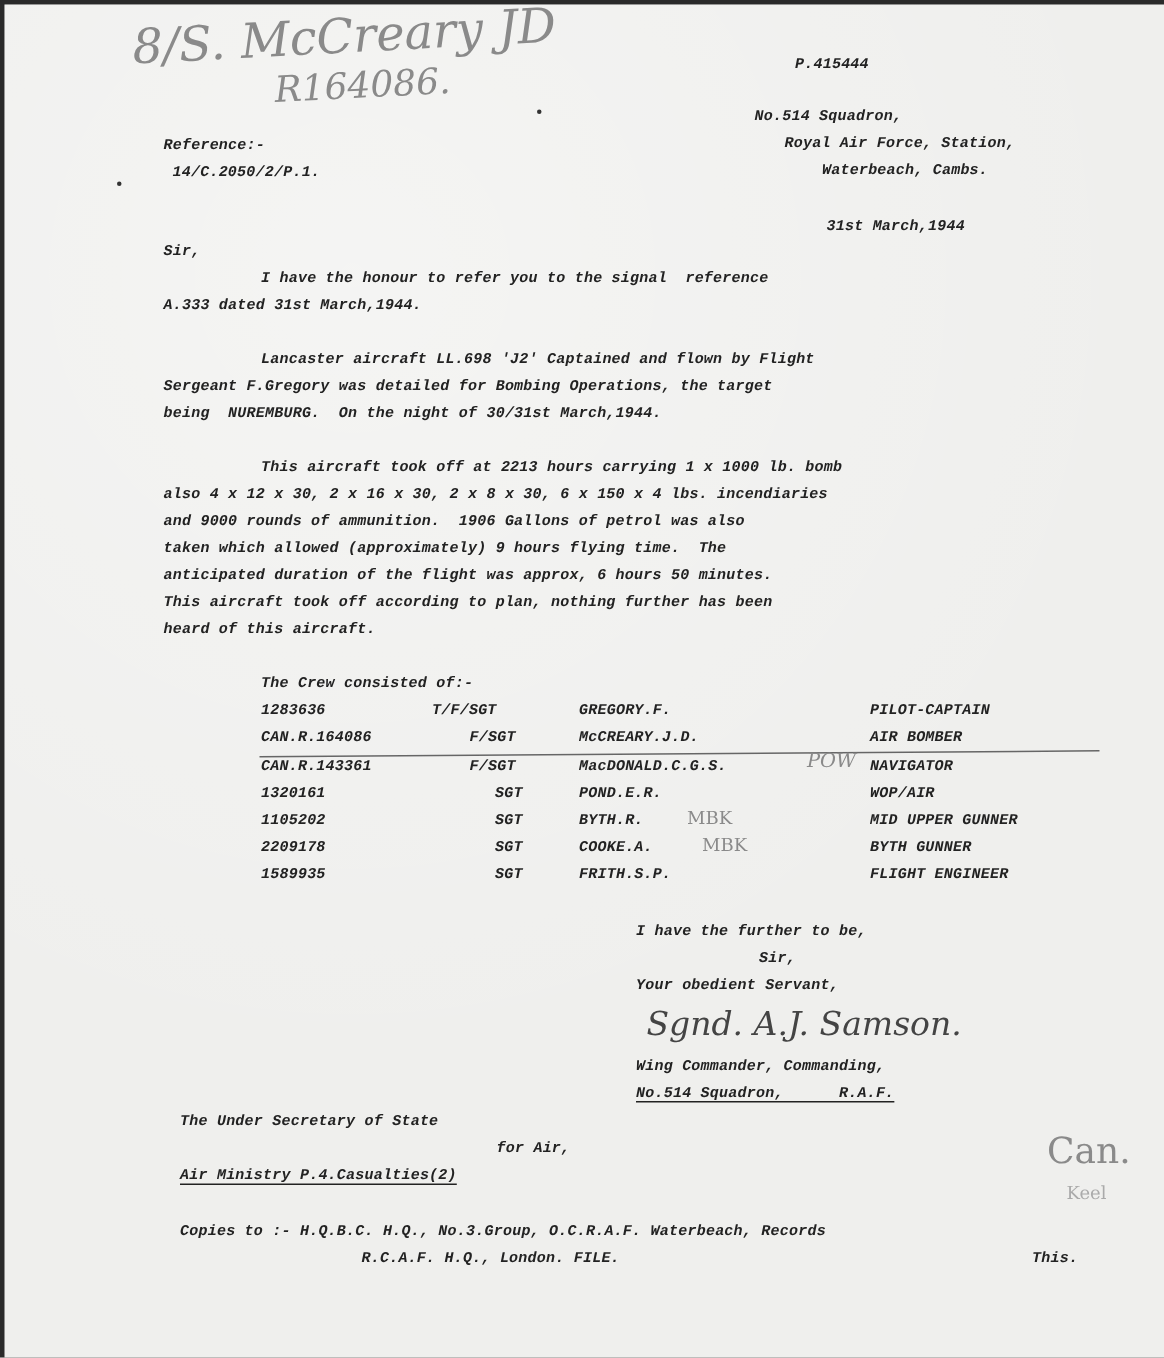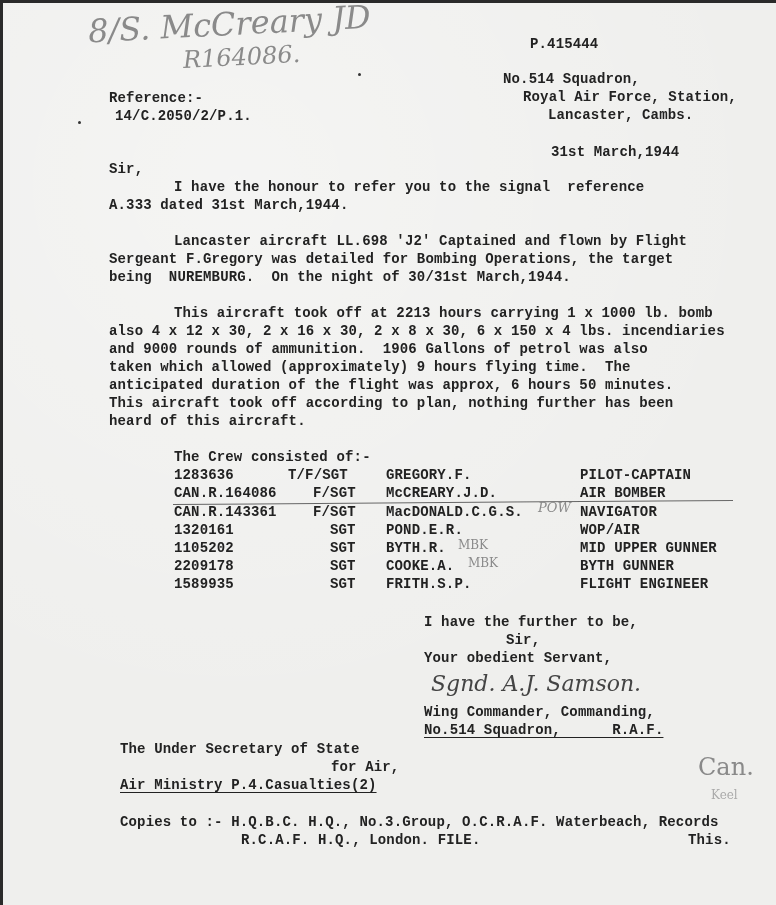--- a/index.html
+++ b/index.html
@@ -10,26 +10,27 @@
     }
     .page {
       position: absolute; left: 3px; top: 3px; width: 773px; height: 902px;
       background: #efefed;
       background-image: radial-gradient(circle at 30% 20%, rgba(255,255,255,0.35), rgba(0,0,0,0) 60%);
       color: #1d1d1d;
     }
     .tw {
       position: absolute;
       font-family: "Liberation Mono", "DejaVu Sans Mono", monospace;
-      font-size: 14px;
+      font-size: 10px;
       font-weight: bold;
       letter-spacing: 0.15px;
       white-space: pre;
       line-height: 18px;
       color: #222;
+      font-style: italic;
     }
     .hand {
       position: absolute;
       font-family: "DejaVu Serif", serif;
       font-style: italic;
       color: #8a8a8a;
       white-space: pre;
     }
     .u { text-decoration: underline; text-underline-offset: 3px; }
     .rule {
@@ -44,21 +45,21 @@
 
   <div class="hand" style="left:85px; top:2px; font-size:32px; transform:rotate(-3deg);">8/S. McCreary JD</div>
   <div class="hand" style="left:180px; top:40px; font-size:24px; transform:rotate(-3deg);">R164086.</div>
 
   <div class="speck" style="left:355px; top:70px;"></div>
   <div class="speck" style="left:75px; top:118px;"></div>
 
   <div class="tw" style="left:527px; top:32px;">P.415444</div>
   <div class="tw" style="left:500px; top:67px;">No.514 Squadron,</div>
   <div class="tw" style="left:520px; top:85px;">Royal Air Force, Station,</div>
-  <div class="tw" style="left:545px; top:103px;">Lancaster, Cambs.</div>
+  <div class="tw" style="left:545px; top:103px;">Waterbeach, Cambs.</div>
   <div class="tw" style="left:548px; top:140px;">31st March,1944</div>
 
   <div class="tw" style="left:106px; top:86px;">Reference:-</div>
   <div class="tw" style="left:112px; top:104px;">14/C.2050/2/P.1.</div>
 
   <div class="tw" style="left:106px; top:157px;">Sir,</div>
   <div class="tw" style="left:171px; top:175px;">I have the honour to refer you to the signal  reference</div>
   <div class="tw" style="left:106px; top:193px;">A.333 dated 31st March,1944.</div>
 
   <div class="tw" style="left:171px; top:229px;">Lancaster aircraft LL.698 'J2' Captained and flown by Flight</div>

